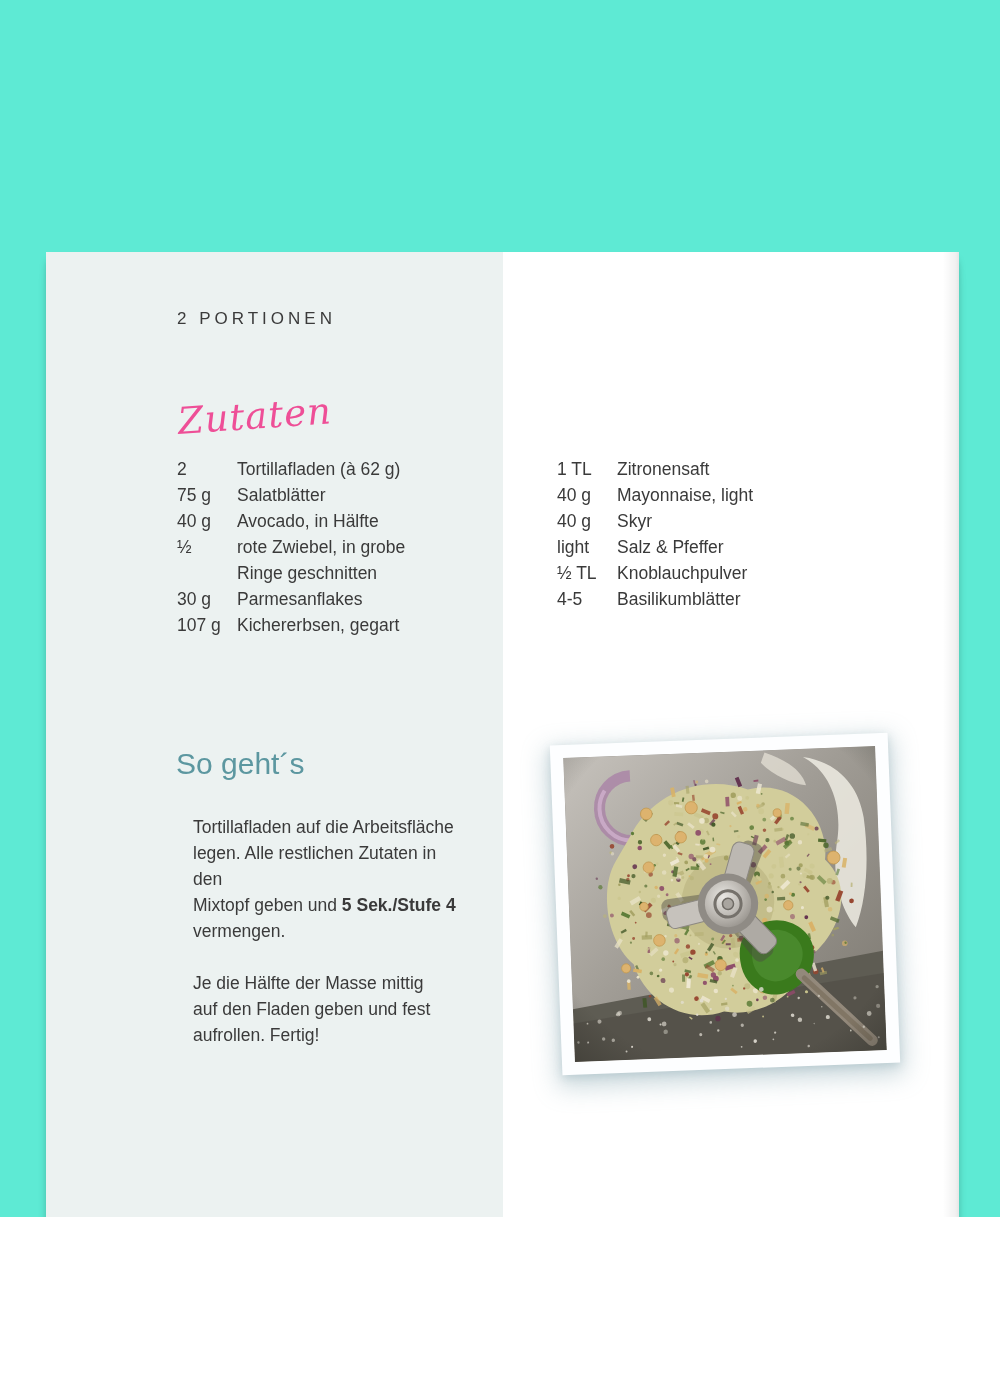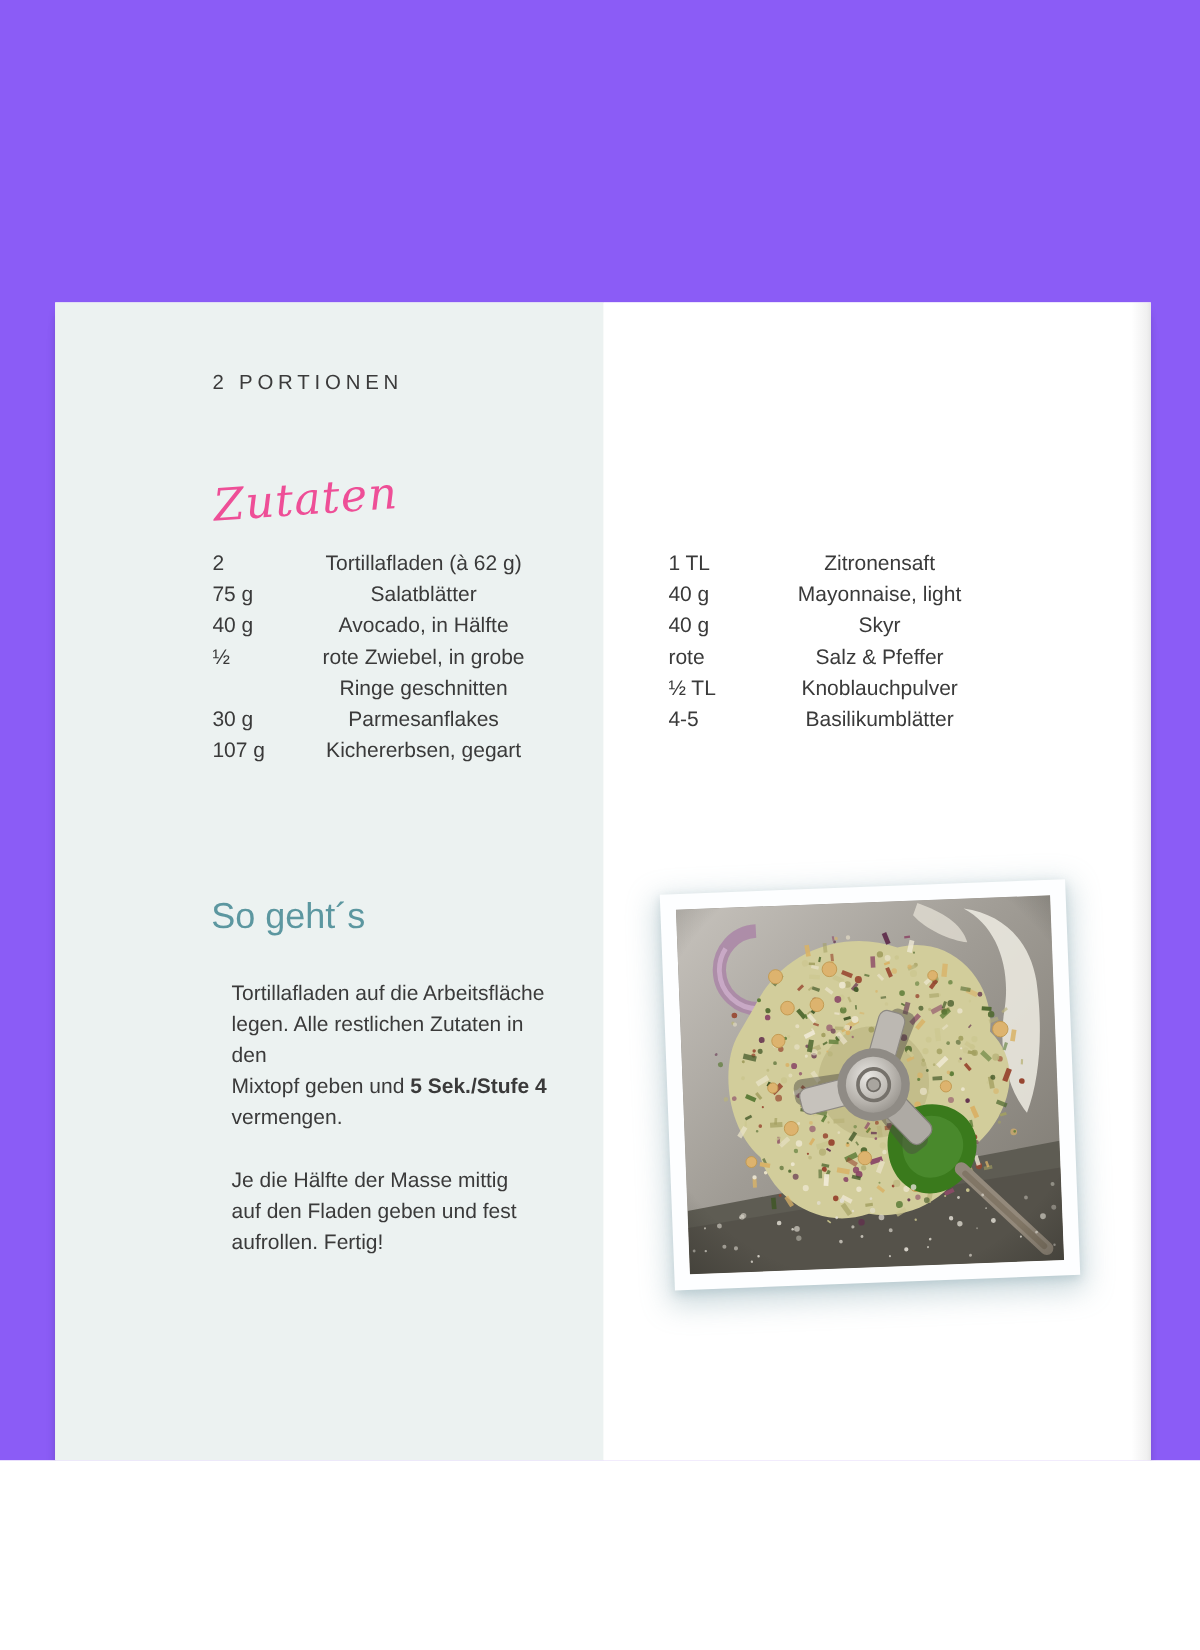--- a/index.html
+++ b/index.html
@@ -1,19 +1,19 @@
 <!DOCTYPE html>
 <html lang="de"><head>
 <meta charset="utf-8">
 <style>
   html,body{margin:0;padding:0;background:#ffffff;}
   .page{
     position:relative;
     width:1000px;height:1217px;
-    background:#8b5cf6;
+    background:#5eead4;
     font-family:"Liberation Sans", sans-serif;
     color:#3a3a3a;
     overflow:hidden;
   }
   .card{
     position:absolute;left:46px;top:252px;
     width:913px;height:1065px;
     background:#ffffff;
     box-shadow:0 6px 8px -3px rgba(0,0,0,0.38), 0 12px 16px -8px rgba(0,0,0,0.15);
   }
@@ -47,21 +47,21 @@
   .ingredients{
     position:absolute;top:204px;
     display:grid;
     grid-template-columns:60px 232px;
     column-gap:0;
     font-size:17.5px;line-height:26px;
   }
   .ingredients.left{left:131px;}
   .ingredients.right{left:511px;}
   .ing-amount{white-space:pre-line;}
-  .ing-name{white-space:pre-line;text-align:center;}
+  .ing-name{white-space:pre-line;}
   .sogehts{
     position:absolute;left:130px;top:495px;
     font-size:30px;color:#5c97a0;font-weight:400;
   }
   .instructions{
     position:absolute;left:131px;top:546px;
     width:300px;
     font-size:17.5px;line-height:26px;
   }
   .instructions p{margin:16px;white-space:pre-line;}
@@ -124,21 +124,21 @@
     <div class="ingredients right">
   <div class="ing-amount">1 TL</div>
   <div class="ing-name">Zitronensaft</div>
 
   <div class="ing-amount">40 g</div>
   <div class="ing-name">Mayonnaise, light</div>
 
   <div class="ing-amount">40 g</div>
   <div class="ing-name">Skyr</div>
 
-  <div class="ing-amount">rote</div>
+  <div class="ing-amount">light</div>
   <div class="ing-name">Salz &amp; Pfeffer</div>
 
   <div class="ing-amount">½ TL</div>
   <div class="ing-name">Knoblauchpulver</div>
 
   <div class="ing-amount">4-5</div>
   <div class="ing-name">Basilikumblätter</div>
 </div>
 
     <div class="sogehts">So geht´s</div>

